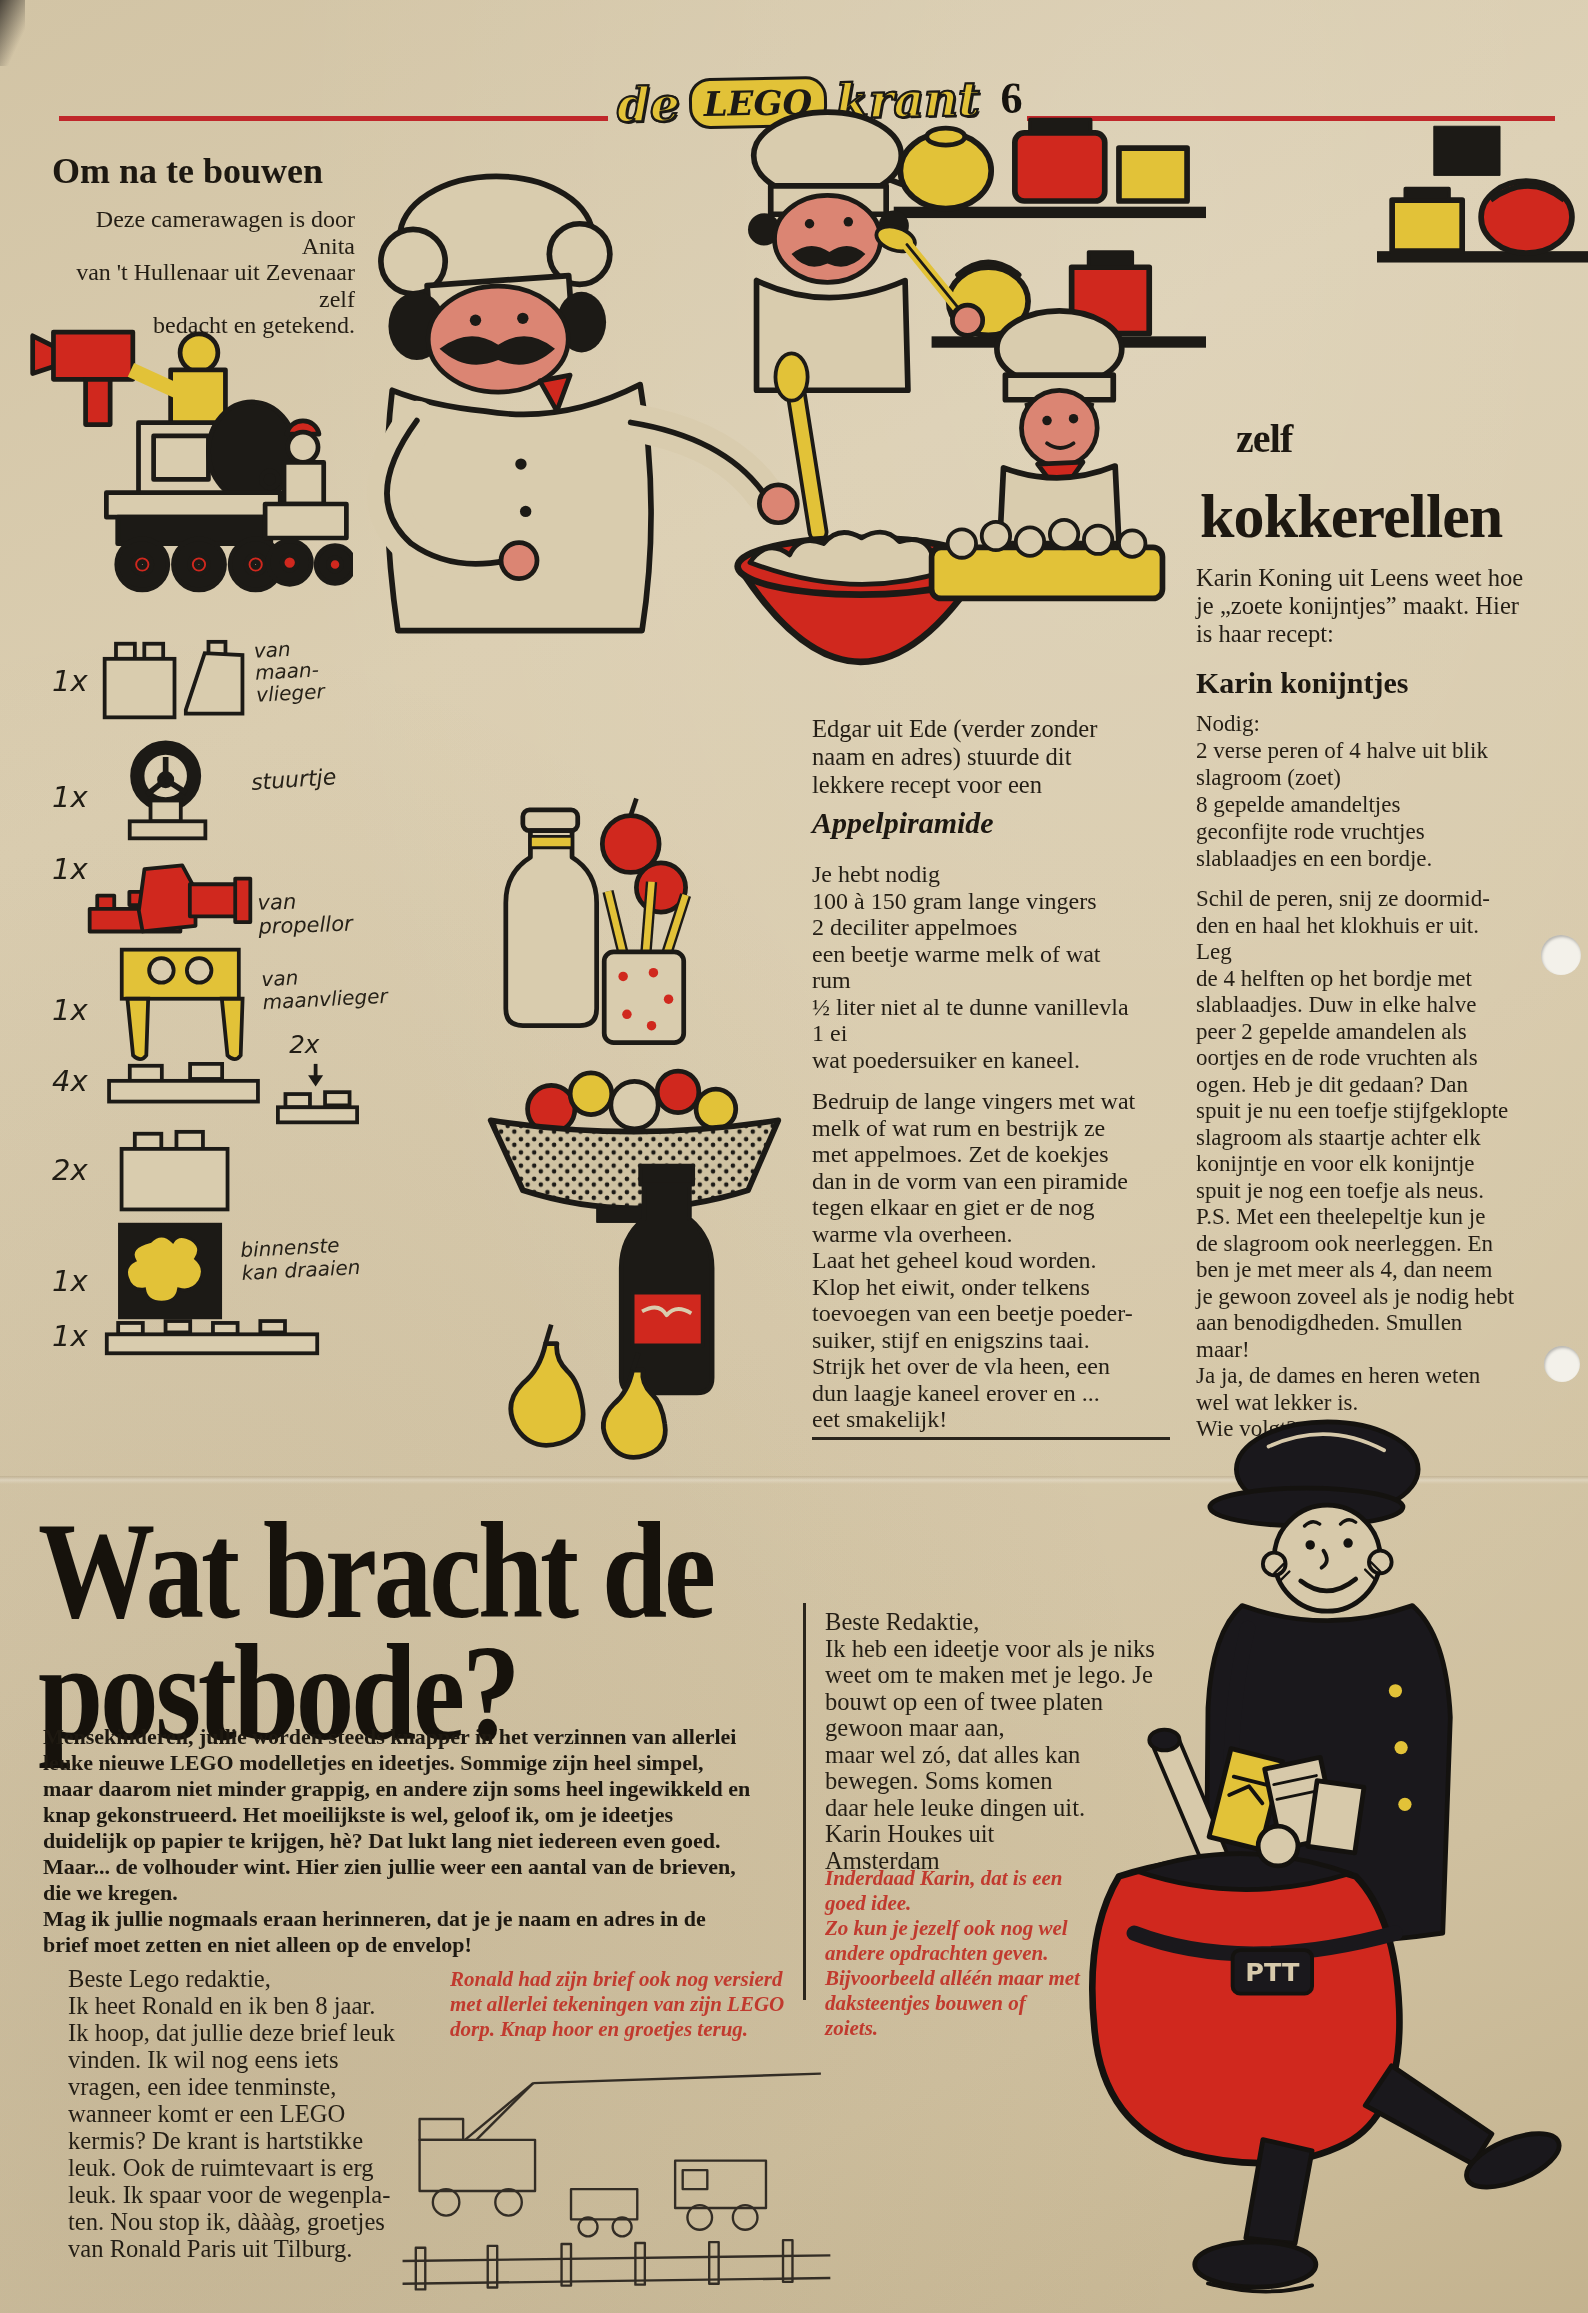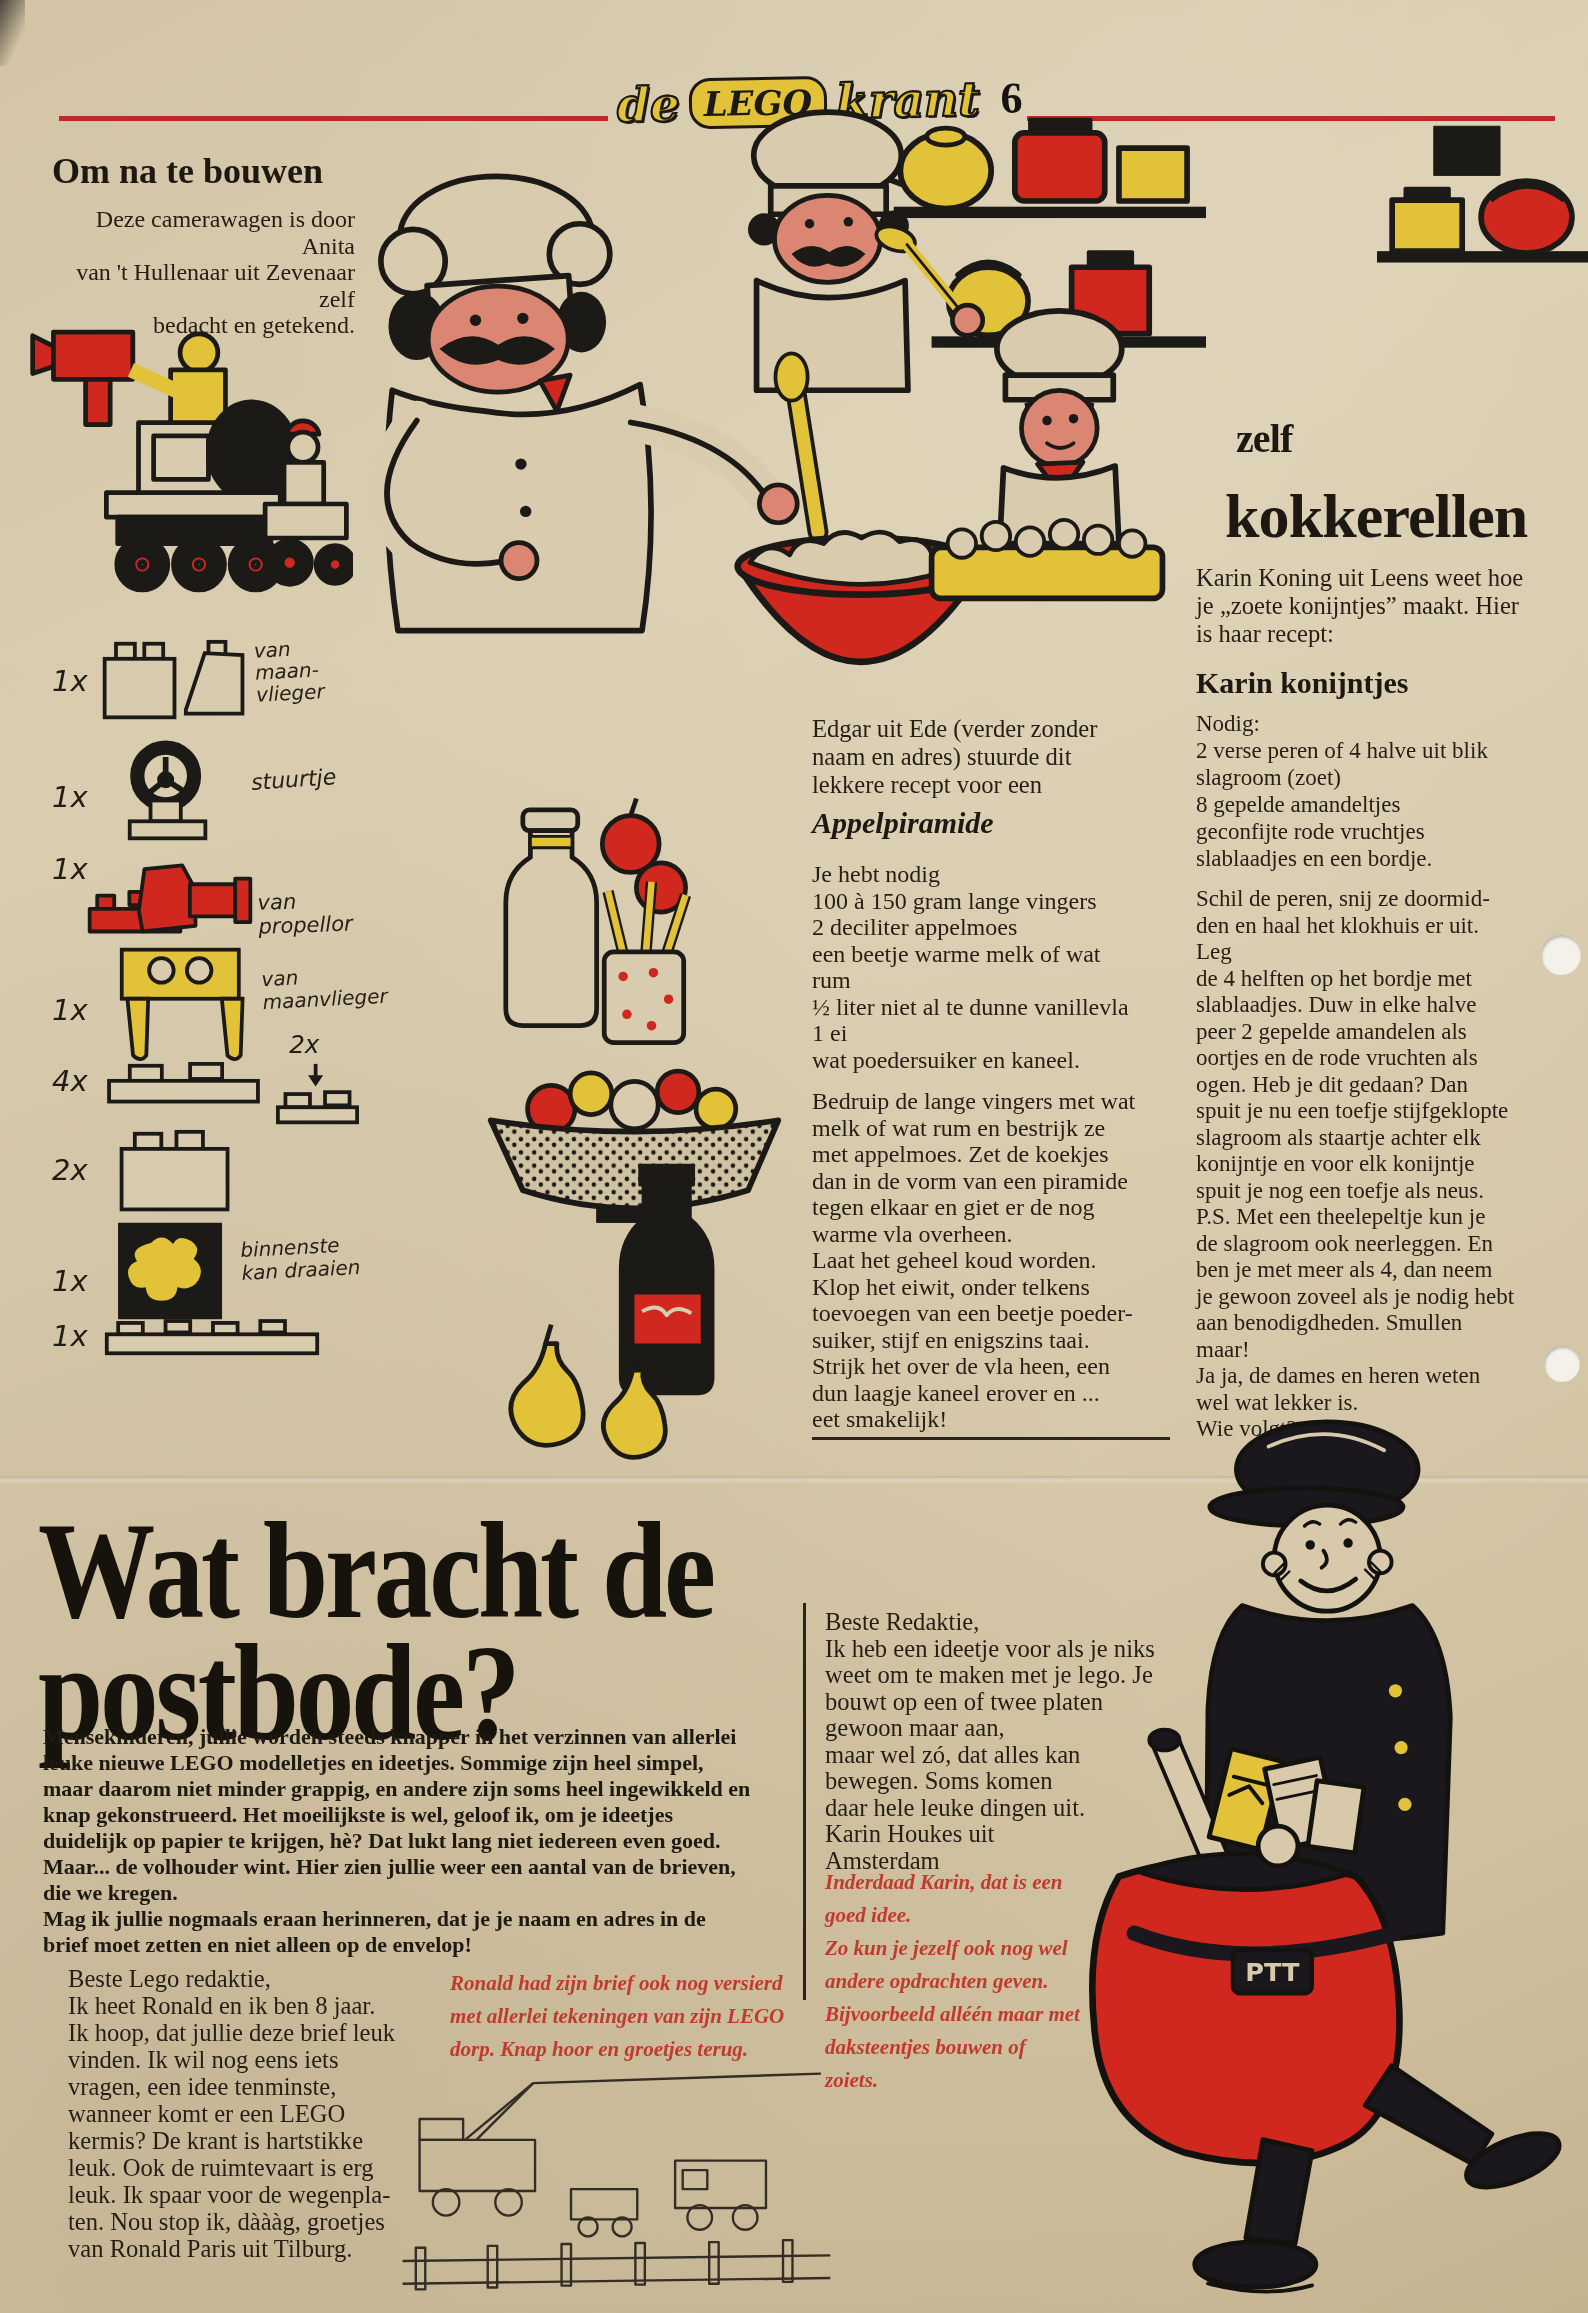--- a/index.html
+++ b/index.html
@@ -8,21 +8,21 @@
     background:
       radial-gradient(ellipse at 70% 10%, rgba(255,255,255,.12), transparent 55%),
       radial-gradient(ellipse at 10% 90%, rgba(90,70,40,.10), transparent 50%),
       linear-gradient(155deg,#d2c4a5 0%,#dbceb1 28%,#d7c9aa 55%,#cfc09f 82%,#c3b28e 100%); padding-left: 42px;}
   .abs{position:absolute;}
   .pre{white-space:pre-line;}
   .hand{font-family:"DejaVu Sans",sans-serif;font-style:italic;color:#262118;}
   .qty{font-family:"DejaVu Sans",sans-serif;font-style:italic;font-size:29px;color:#211d15;}
   .rule-red{height:4.7px;background:#c0272a;}
   .body-txt{font-size:24px;line-height:26.5px;}
-  .red-note{color:#c13a2e;font-weight:bold;font-style:italic;font-size:21px;line-height:33px;}
+  .red-note{color:#c13a2e;font-weight:bold;font-style:italic;font-size:21px;line-height:25px;}
   h1,h2,h3{margin:0;font-weight:bold;color:#1d1811;}
   .crease{position:absolute;left:0;width:100%;height:7.6px;
     background:linear-gradient(to bottom, rgba(120,100,70,.18), rgba(255,255,255,.25), transparent);}
   .hole{position:absolute;background:#f3f1ea;border-radius:50%;box-shadow:inset 0.9px 1.9px 2.8px rgba(0,0,0,.25);}
   .logo-wrap{display:flex;align-items:center;gap:9.5px;transform:rotate(-1deg);}
   .logo-word{font-family:"DejaVu Serif",serif;font-style:italic;font-weight:bold;font-size:47px;
     color:#e2c238;-webkit-text-stroke:2.1px #1c1a16;
     text-shadow:1.9px 1.9px 0 #1c1a16,-0.9px 0.9px 0 #1c1a16,0.9px -0.9px 0 #1c1a16;}
   .logo-lego{font-family:"DejaVu Serif",serif;font-style:italic;font-weight:bold;font-size:34px;
     color:#1c1a16;background:#e2c238;border:3.3px solid #1c1a16;border-radius:21px;padding:3.8px 11.4px 1.9px;}
@@ -356,21 +356,21 @@
       <path d="M188 606 q18 -10 26 4 q10 -12 26 -2" fill="none" stroke="#d9ccae" stroke-width="4"></path>
 
       <path d="M86 640 q-6 28 -24 42 q-22 22 -6 48 q16 24 46 15 q28 -9 23 -39 q-4 -26 -16 -37 q-13 -13 -11 -29z" fill="#e2c238" stroke-width="5"></path>
       <path d="M178 668 q-5 24 -20 36 q-19 19 -5 41 q14 21 39 13 q24 -8 20 -33 q-3 -22 -14 -32 q-11 -11 -9 -25z" fill="#e2c238" stroke-width="5"></path>
       <line x1="86" y1="640" x2="92" y2="620" stroke-width="5"></line>
       <line x1="178" y1="668" x2="184" y2="650" stroke-width="5"></line>
     </g>
   </svg>
 
   <h2 class="abs" style="left:1236px;top:415px;font-size:40px;letter-spacing:-0.9px;">zelf</h2>
-  <h2 class="abs" style="left:1200px;top:481px;font-size:62px;letter-spacing:-0.9px;margin-left:25px;">kokkerellen</h2>
+  <h2 class="abs" style="left:1200px;top:481px;font-size:62px;letter-spacing:-0.9px;">kokkerellen</h2>
   <div class="abs pre" style="left:1196px;top:564px;width:388px;font-size:24.6px;line-height:28px;">Karin Koning uit Leens weet hoe
 je „zoete konijntjes” maakt. Hier
 is haar recept:</div>
   <h3 class="abs" style="left:1196px;top:666px;font-size:30px;">Karin konijntjes</h3>
   <div class="abs pre" style="left:1196px;top:710px;width:397px;font-size:23px;line-height:27px;">Nodig:
 2 verse peren of 4 halve uit blik
 slagroom (zoet)
 8 gepelde amandeltjes
 geconfijte rode vruchtjes
 slablaadjes en een bordje.</div>

